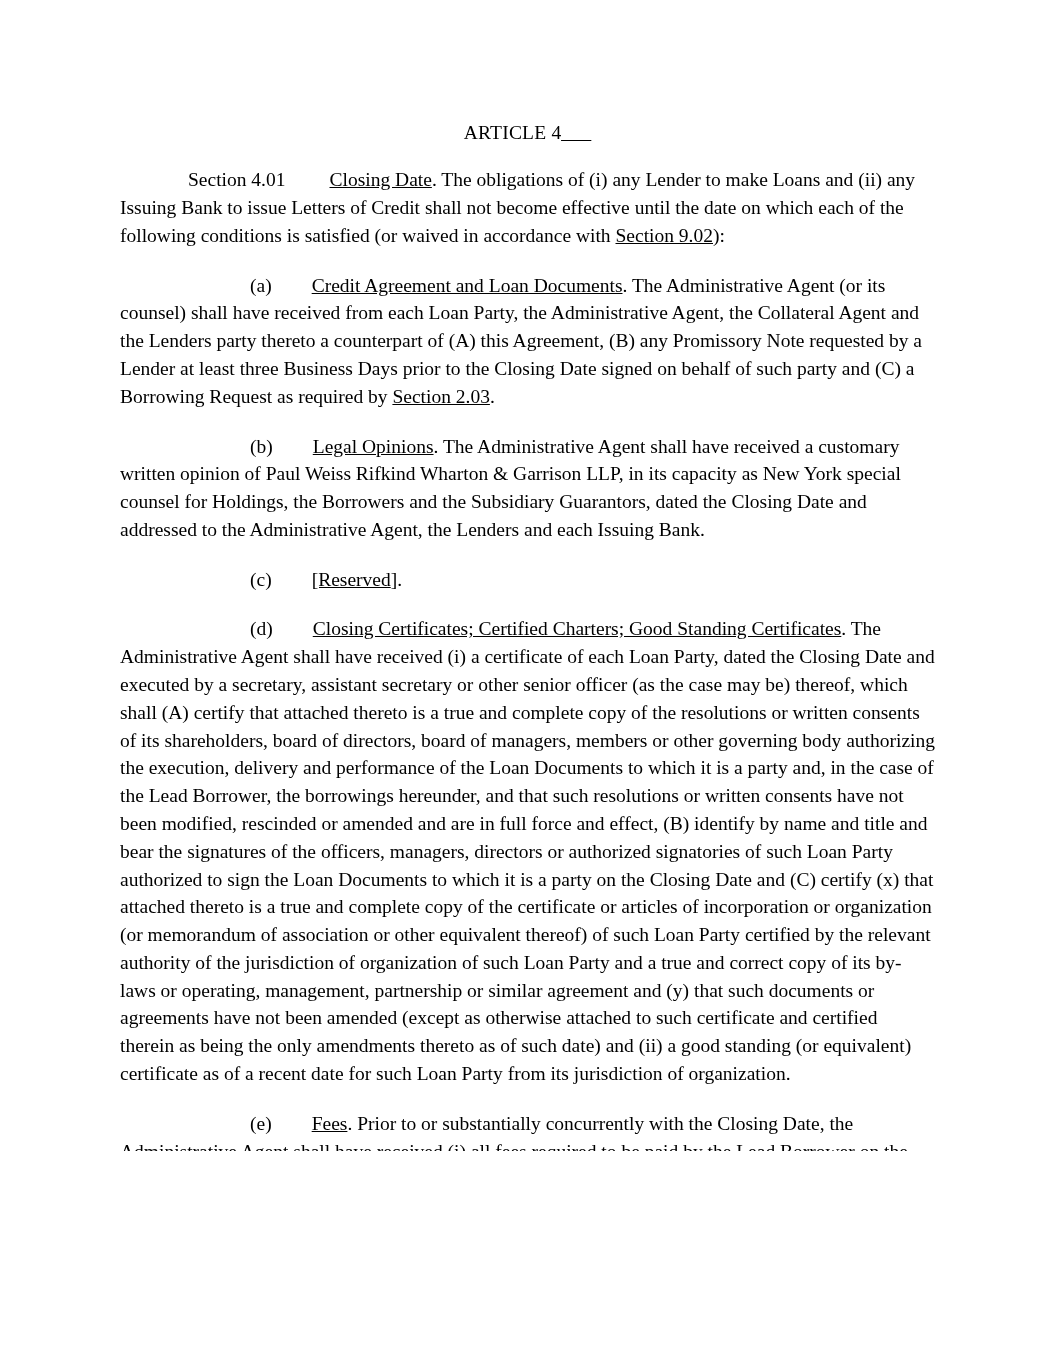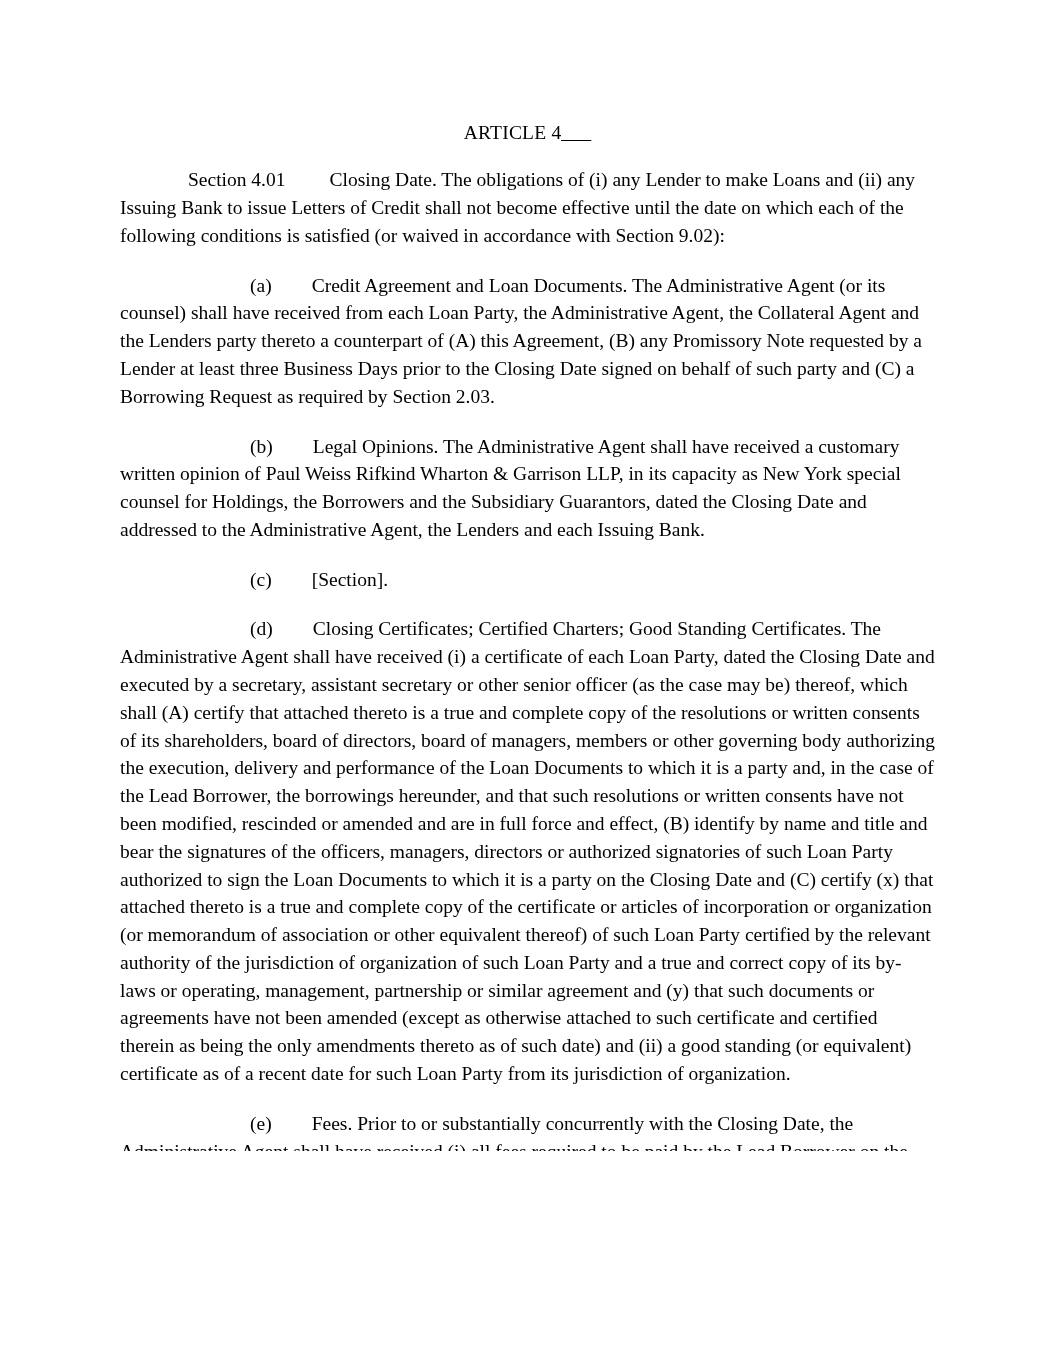--- a/index.html
+++ b/index.html
@@ -63,20 +63,21 @@
   }
   p.para .gap {
     display: inline-block;
     width: 44px;
   }
   p.para .gap-sm {
     display: inline-block;
     width: 40px;
   }
   .u {
+    text-decoration: underline;
   }
   .footer-page {
     position: absolute;
     left: 0;
     top: 1222px;
     width: 1055px;
     text-align: right;
     font-size: 19px;
   }
   .revision-block {
@@ -112,21 +113,21 @@
 
     <div class="article-title"><span>ARTICLE 4</span><span class="blank">___</span></div>
 
 
     <p class="para"><span class="lead-indent"></span><span>Section 4.01</span><span class="gap"></span><span class="u">Closing Date</span><span>.  The obligations of (i) any Lender to make Loans and (ii) any Issuing Bank to issue Letters of Credit shall not become effective until the date on which each of the following conditions is satisfied (or waived in accordance with </span><span class="u">Section 9.02</span><span>):</span></p>
 
     <p class="para"><span class="sub-indent"></span><span>(a)</span><span class="gap-sm"></span><span class="u">Credit Agreement and Loan Documents</span><span>.  The Administrative Agent (or its counsel) shall have received from each Loan Party, the Administrative Agent, the Collateral Agent and the Lenders party thereto a counterpart of (A) this Agreement, (B) any Promissory Note requested by a Lender at least three Business Days prior to the Closing Date signed on behalf of such party and (C) a Borrowing Request as required by </span><span class="u">Section 2.03</span><span>.</span></p>
 
     <p class="para"><span class="sub-indent"></span><span>(b)</span><span class="gap-sm"></span><span class="u">Legal Opinions</span><span>.  The Administrative Agent shall have received a customary written opinion of Paul Weiss Rifkind Wharton &amp; Garrison LLP, in its capacity as New York special counsel for Holdings, the Borrowers and the Subsidiary Guarantors, dated the Closing Date and addressed to the Administrative Agent, the Lenders and each Issuing Bank.</span></p>
 
-    <p class="para"><span class="sub-indent"></span><span>(c)</span><span class="gap-sm"></span><span class="u">[Section</span><span>].</span></p>
+    <p class="para"><span class="sub-indent"></span><span>(c)</span><span class="gap-sm"></span><span class="u">[Reserved</span><span>].</span></p>
 
     <p class="para"><span class="sub-indent"></span><span>(d)</span><span class="gap-sm"></span><span class="u">Closing Certificates; Certified Charters; Good Standing Certificates</span><span>.  The Administrative Agent shall have received (i) a certificate of each Loan Party, dated the Closing Date and executed by a secretary, assistant secretary or other senior officer (as the case may be) thereof, which shall (A) certify that attached thereto is a true and complete copy of the resolutions or written consents of its shareholders, board of directors, board of managers, members or other governing body authorizing the execution, delivery and performance of the Loan Documents to which it is a party and, in the case of the Lead Borrower, the borrowings hereunder, and that such resolutions or written consents have not been modified, rescinded or amended and are in full force and effect, (B) identify by name and title and bear the signatures of the officers, managers, directors or authorized signatories of such Loan Party authorized to sign the Loan Documents to which it is a party on the Closing Date and (C) certify (x) that attached thereto is a true and complete copy of the certificate or articles of incorporation or organization (or memorandum of association or other equivalent thereof) of such Loan Party certified by the relevant authority of the jurisdiction of organization of such Loan Party and a true and correct copy of its by-laws or operating, management, partnership or similar agreement and (y) that such documents or agreements have not been amended (except as otherwise attached to such certificate and certified therein as being the only amendments thereto as of such date) and (ii) a good standing (or equivalent) certificate as of a recent date for such Loan Party from its jurisdiction of organization.</span></p>
 
     <p class="para"><span class="sub-indent"></span><span>(e)</span><span class="gap-sm"></span><span class="u">Fees</span><span>.  Prior to or substantially concurrently with the Closing Date, the Administrative Agent shall have received (i) all fees required to be paid by the Lead Borrower on the Closing Date pursuant to the Engagement Letter and (ii) all expenses required to be paid by the Lead Borrower for which invoices have been presented at least three Business Days prior to the Closing Date or such later date to which the Lead Borrower may agree (including the reasonable fees and expenses of legal counsel), in each case on or before the Closing Date, which amounts may be offset against the proceeds of the Loans.</span></p>
 
   </div>
 
   <div class="footer-page">-156-</div>
 
   <div class="change-bar"></div>

